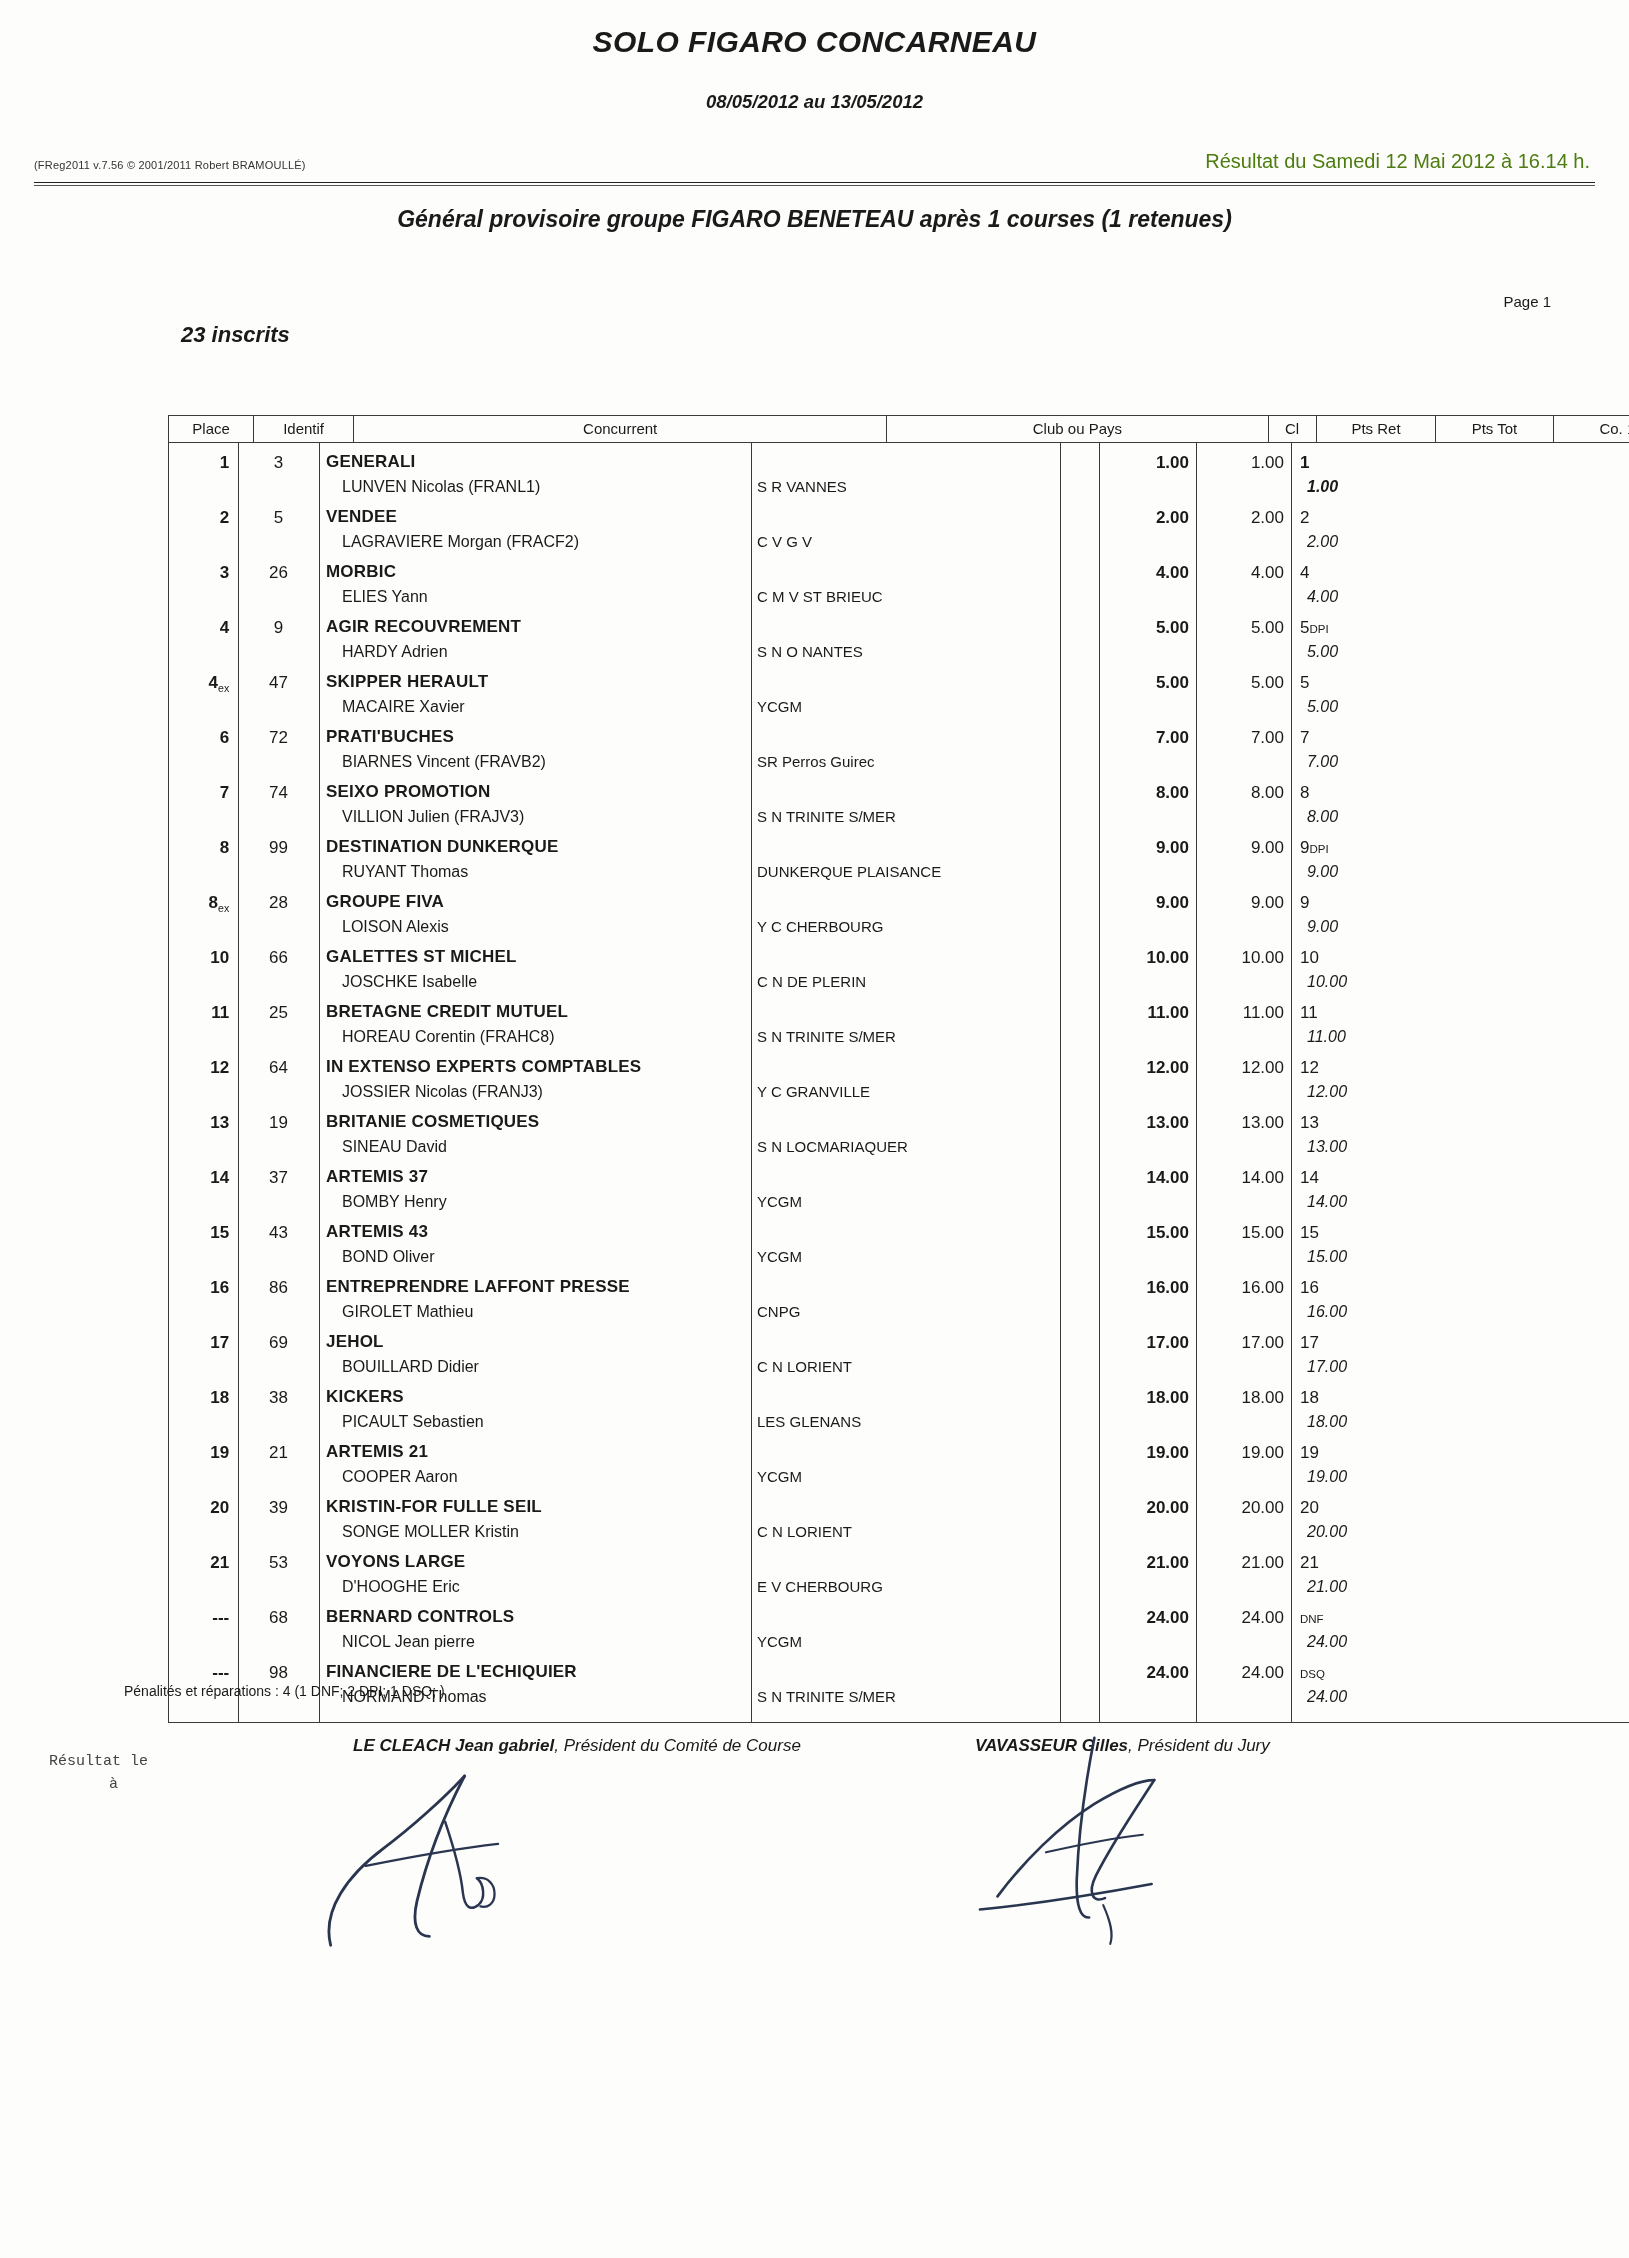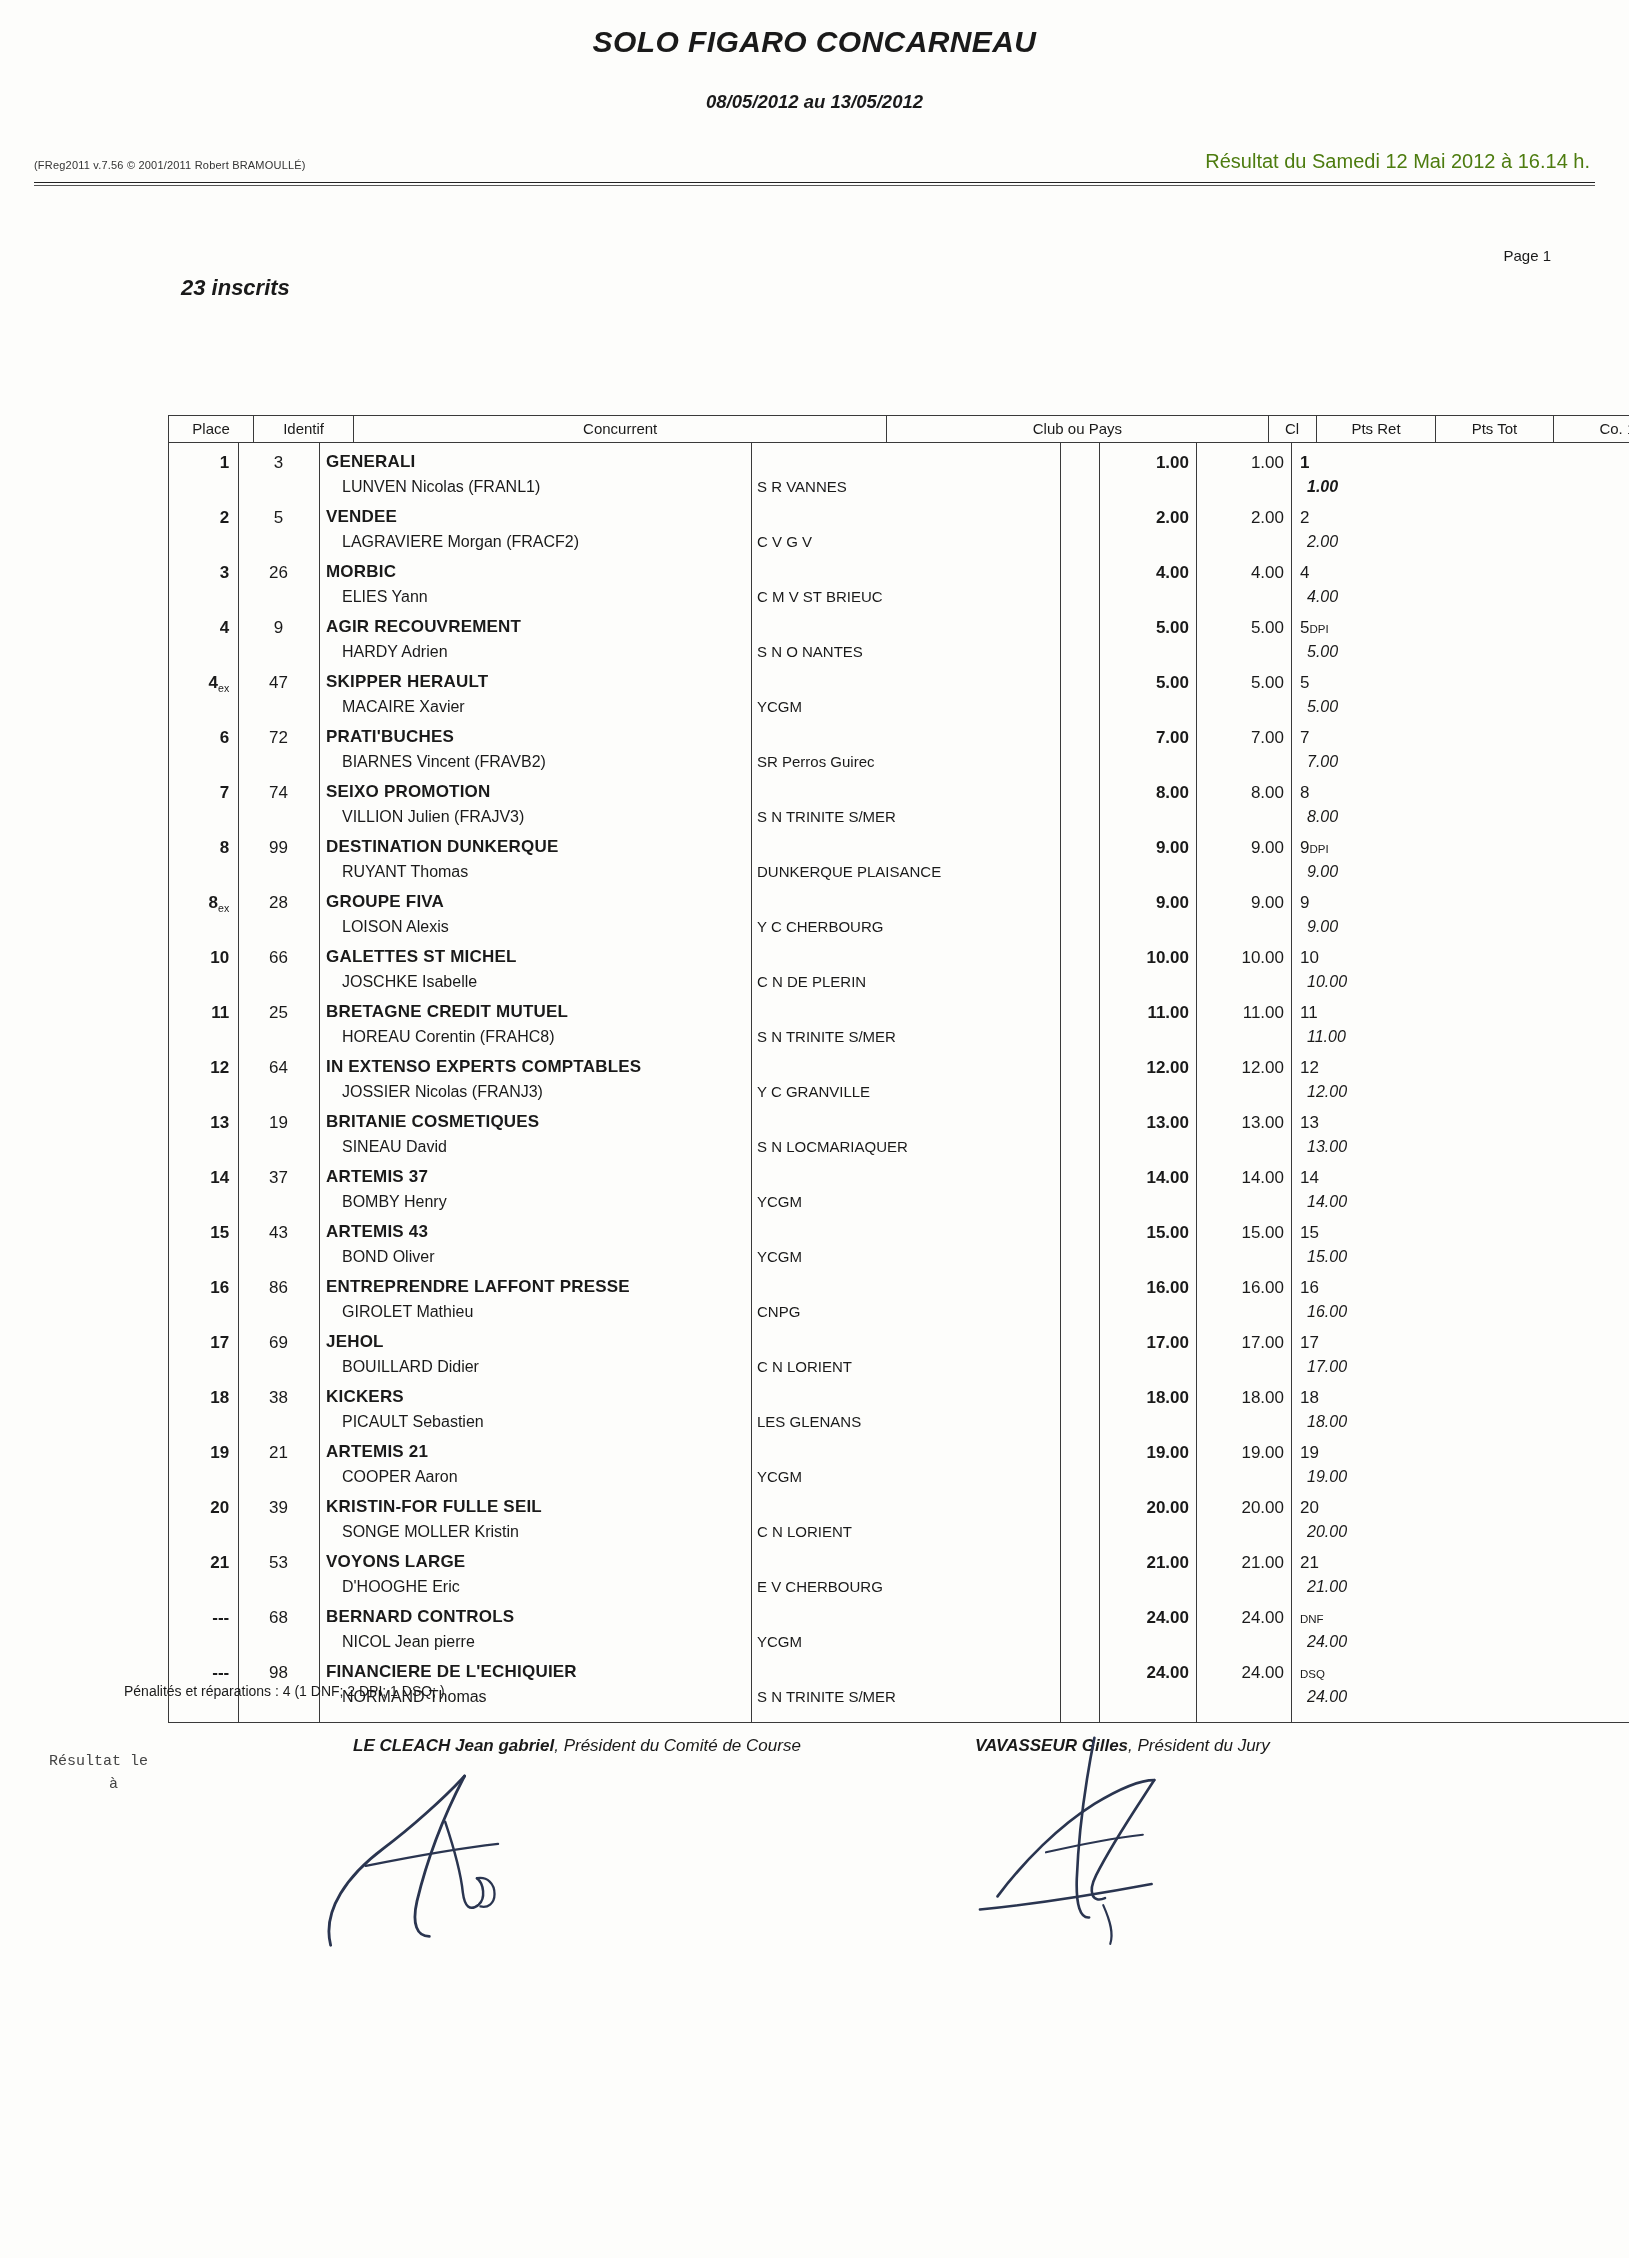--- a/index.html
+++ b/index.html
@@ -258,20 +258,21 @@
 
   <div class="doc-title">SOLO FIGARO CONCARNEAU</div>
   <div class="doc-dates">08/05/2012 au 13/05/2012</div>
 
   <div class="meta-row">
     <div class="software-credit">(FReg2011 v.7.56 © 2001/2011 Robert BRAMOULLÉ)</div>
     <div class="result-stamp">Résultat du Samedi 12 Mai 2012 à 16.14 h.</div>
   </div>
   <div class="rule"></div>
 
+  <div class="subtitle">Général provisoire groupe FIGARO BENETEAU après 1 courses (1 retenues)</div>
 
   <div class="entrants-row">
     <div class="entrants">23 inscrits</div>
     <div class="page-num">Page 1</div>
   </div>
 
   <div class="table-wrap">
     <table class="results">
       <colgroup>
         <col class="col-place">

